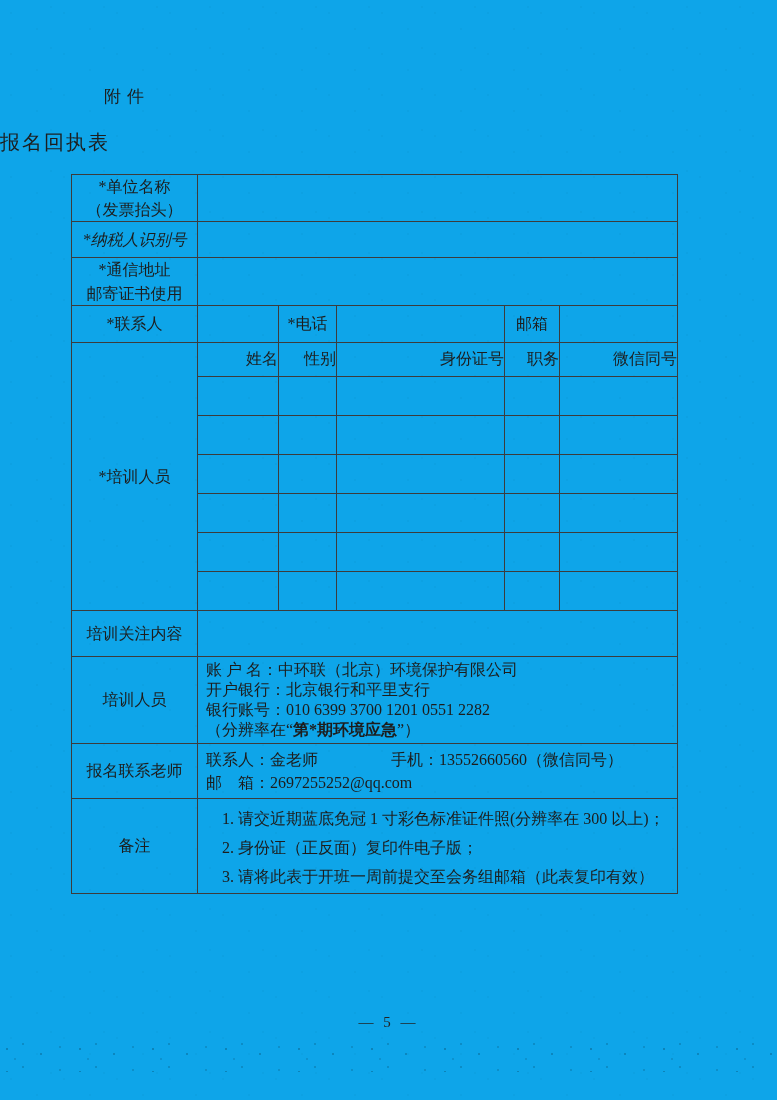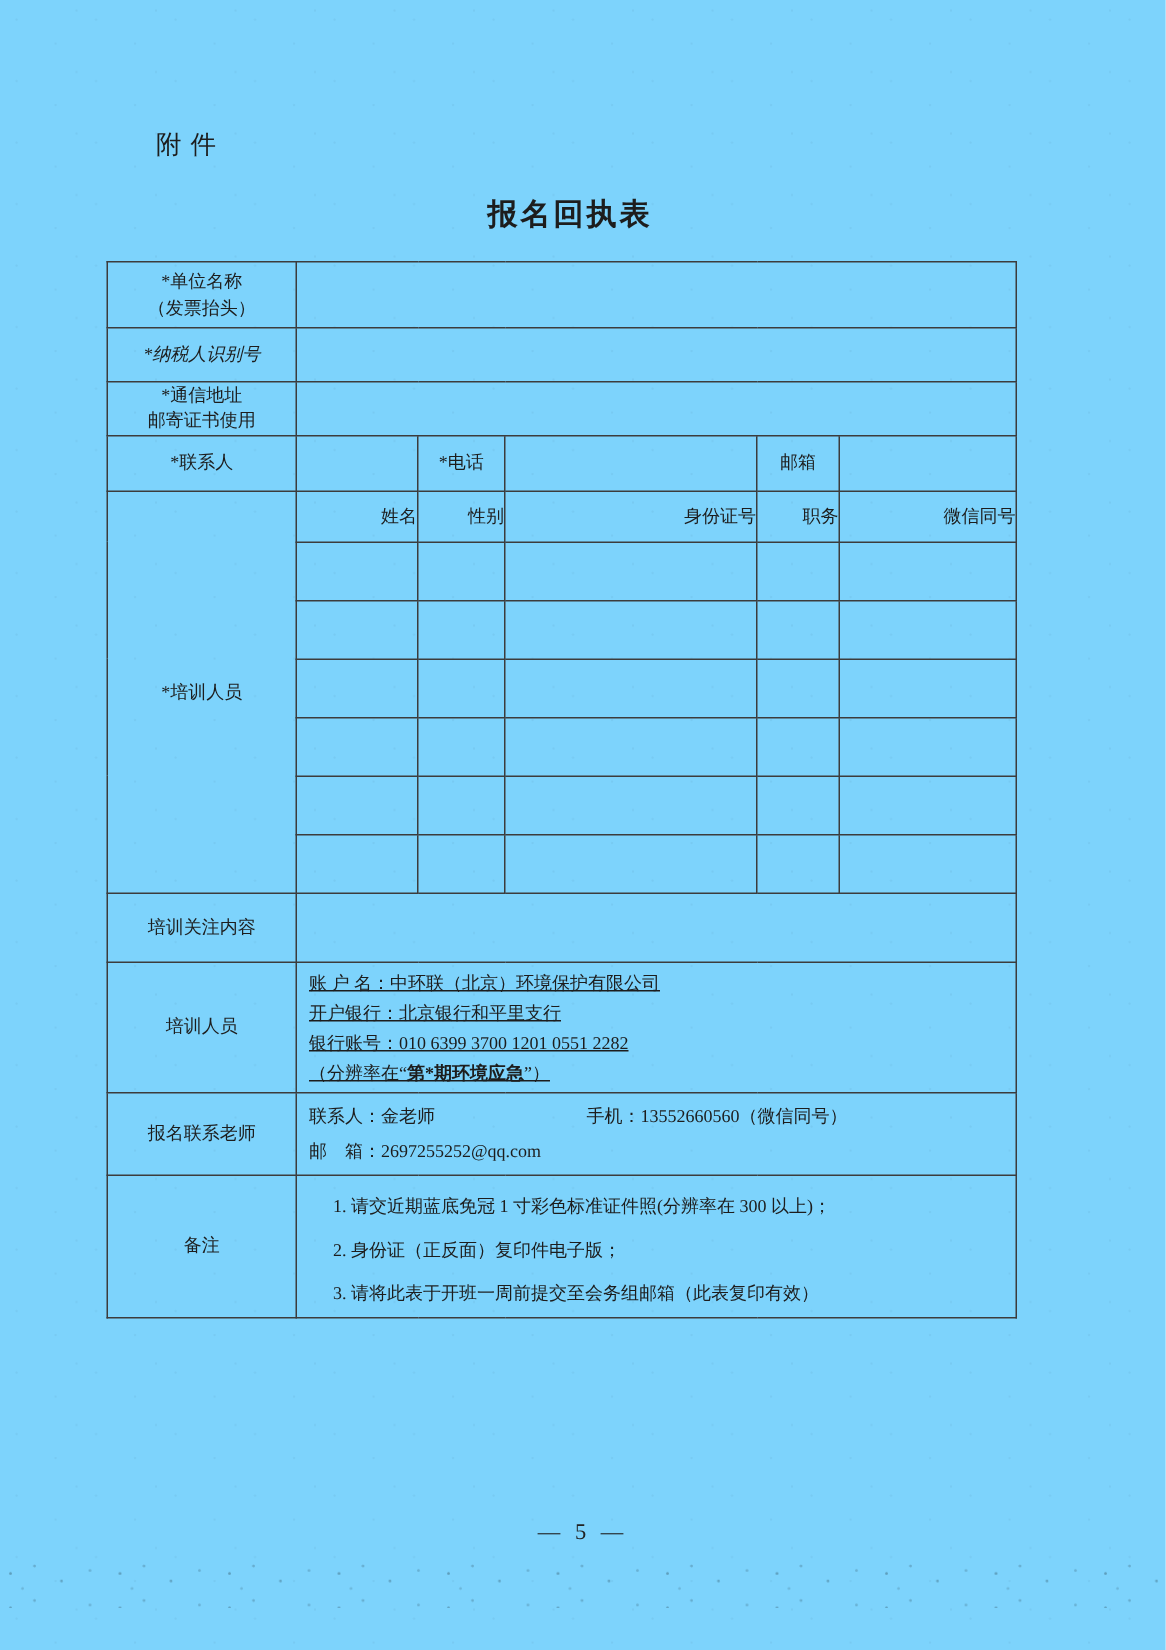--- a/index.html
+++ b/index.html
@@ -1,19 +1,19 @@
 <!DOCTYPE html>
 <html><head>
 <meta charset="utf-8">
 <style>
   html,body{margin:0;padding:0;}
   .page{
     position:relative;
     width:777px;height:1100px;
-    background:#7dd3fc;
+    background:#0ea5e9;
     font-family:"Liberation Serif","DejaVu Serif",serif;
     color:#1d1d1d;
     overflow:hidden;
   }
   .grain{
     position:absolute;inset:0;pointer-events:none;
     background-image:
       radial-gradient(circle at 11px 13px,#000 .5px,transparent 1px),
       radial-gradient(circle at 37px 29px,#000 .5px,transparent 1px),
       radial-gradient(circle at 51px 7px,#000 .5px,transparent 1px);
@@ -30,47 +30,47 @@
       radial-gradient(circle at 15px 19px,rgba(0,0,0,.3) .6px,transparent 1.2px);
     background-size:73px 23px;
     opacity:.45;
   }
   .attachment{
     position:absolute;left:104px;top:85px;
     font-size:17px;letter-spacing:6px;
   }
   .doc-title{
     position:absolute;left:0;top:129px;width:760px;
-    text-align:center;font-size:20px;font-weight:bold;letter-spacing:2px;
+    text-align:left;font-size:20px;font-weight:normal;letter-spacing:2px;
   }
   table.form{
     position:absolute;left:71px;top:174px;
     border-collapse:collapse;table-layout:fixed;
   }
   table.form td{
     border:1px solid #3c3c3c;
-    font-size:12px;
+    font-size:16px;
     padding:0;
     vertical-align:middle;
     overflow:hidden;
   }
   td.lbl{text-align:center;line-height:1.45;}
   td.val{padding:2px 8px;}
   td.ctr{text-align:right;}
   tr.h-unit{height:44px;}
   tr.h-tax{height:36px;font-style:italic;}
   tr.h-addr{height:35px;}
   tr.h-contact{height:37px;}
   tr.h-phead{height:34px;}
   tr.h-prow{height:39px;}
   tr.h-focus{height:46px;}
   tr.h-remit{height:84px;}
   tr.h-teacher{height:52px;}
   tr.h-remarks{height:88px;}
-  .remit-block{padding:3px 8px;line-height:20px;text-decoration:underline;}
+  .remit-block{padding:3px 8px;line-height:20px;}
   .teacher-block{padding:4px 8px;line-height:23px;}
   .teacher-name{display:inline-block;min-width:185px;}
   .remarks-block{padding:6px 8px;}
   .remarks-block .ritem{line-height:20px;margin:4px 0 9px 16px;}
   .remarks-block .ritem:last-child{margin-bottom:0;}
   .footer-page{
     position:absolute;left:0;top:1014px;width:777px;
     text-align:center;font-size:15px;letter-spacing:3px;color:#222;
   }
 </style>

